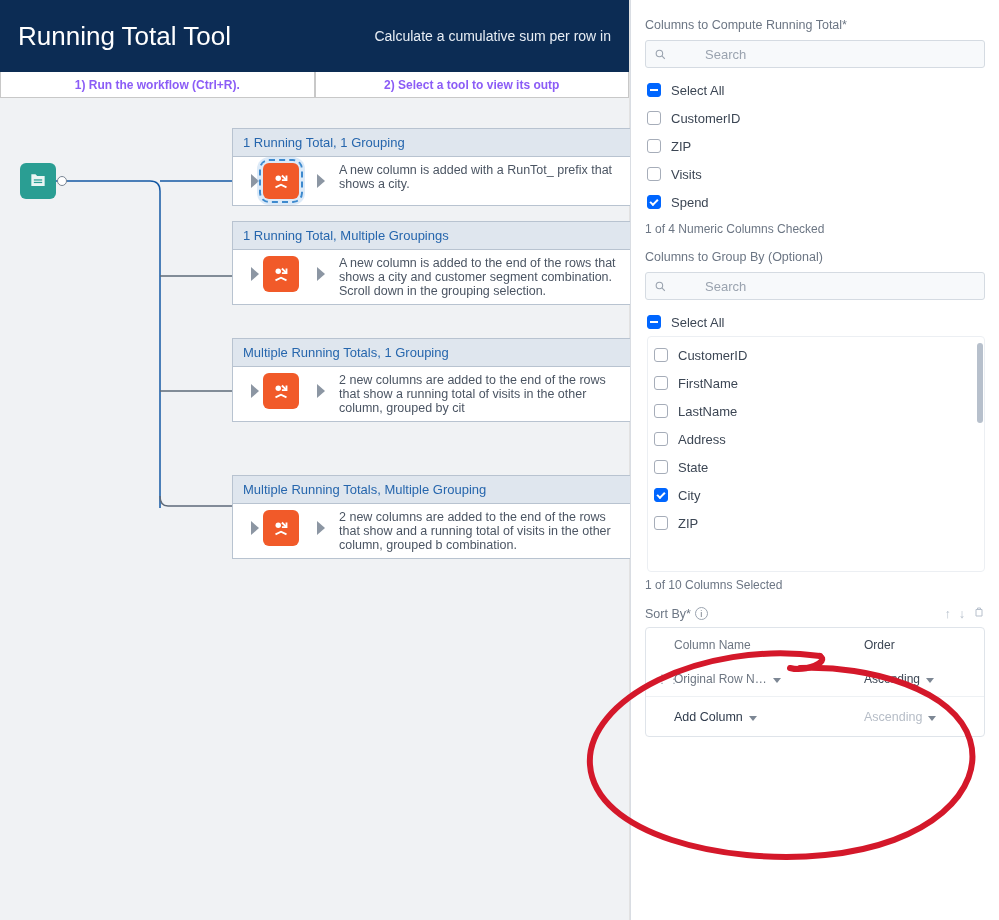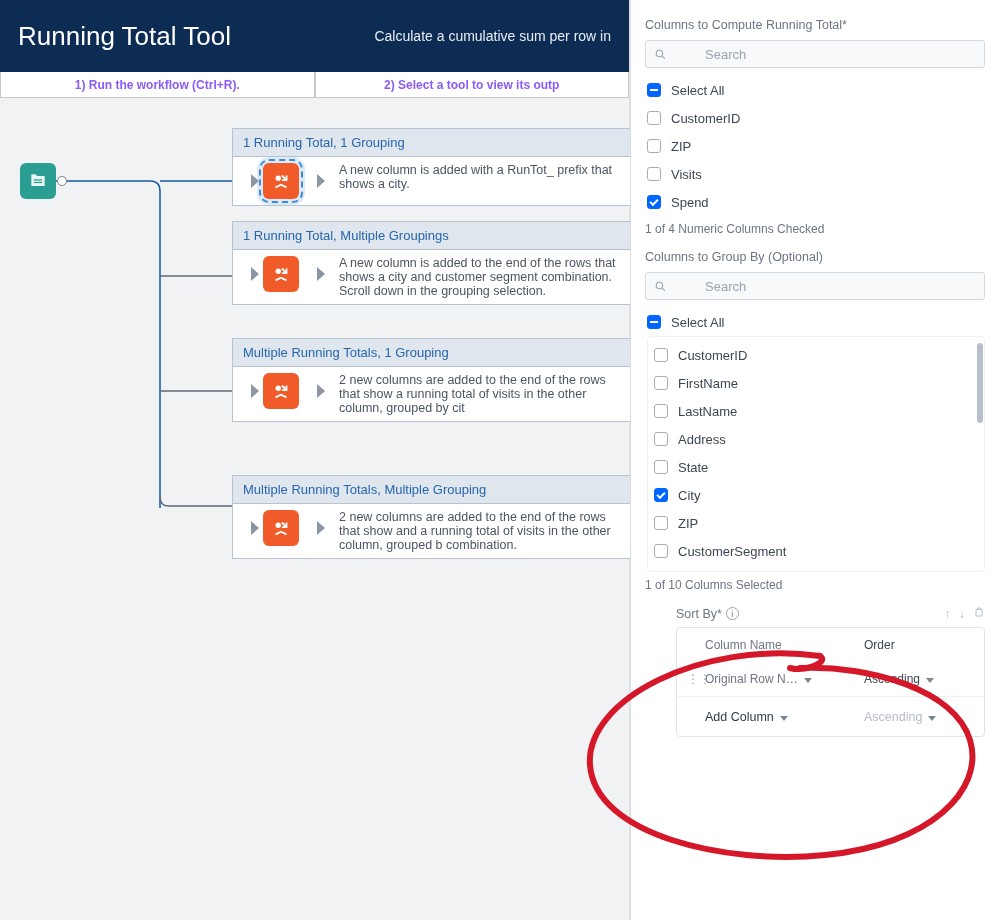--- a/index.html
+++ b/index.html
@@ -130,21 +130,21 @@
   .box.indet::after{content:"";width:8px;height:2px;background:#fff;}
   .helper{font-size:12px;color:var(--muted);margin:6px 0 14px 0;}
 
   .scroll-shadow{border:1px solid #eceff3;border-radius:4px;padding:4px 4px 0 6px;position:relative;}
   .scroll-thumb{
     position:absolute;right:1px;top:6px;width:6px;height:80px;
     background:#b7c0cc;border-radius:3px;
   }
 
   
-  .sortby{margin-top:10px;margin-left:31px;}
+  .sortby{margin-top:10px;}
   .sortby-head{display:flex;align-items:center;font-size:12.5px;color:var(--muted);}
   .sortby-head .sp{flex:1;}
   .ico-btn{color:#b7c0cc;margin-left:8px;cursor:pointer;}
   .sort-table{
     border:1px solid #dfe4ea;border-radius:4px;margin-top:6px;width:100%;
     font-size:12.5px;
   }
   .sort-row{display:flex;align-items:center;height:40px;padding:0 10px;border-top:1px solid #eef1f4;}
   .sort-row:first-child{border-top:none;height:34px;color:#6d7682;font-size:12px;}
   .drag{width:18px;color:#9aa3af;}
@@ -348,24 +348,20 @@
             <span>State</span>
           </div>
           <div class="check-item">
             <span class="box checked"></span>
             <span>City</span>
           </div>
           <div class="check-item">
             <span class="box "></span>
             <span>ZIP</span>
           </div>
-          <div class="check-item">
-            <span class="box "></span>
-            <span>CustomerSegment</span>
-          </div>
         </div>
       <div class="scroll-thumb"></div>
     </div>
   </div>
   <div class="helper">1 of 10 Columns Selected</div>
 
   <div class="sortby">
     <div class="sortby-head">
       <span>Sort By*</span>
       <span class="info-circ">i</span>

